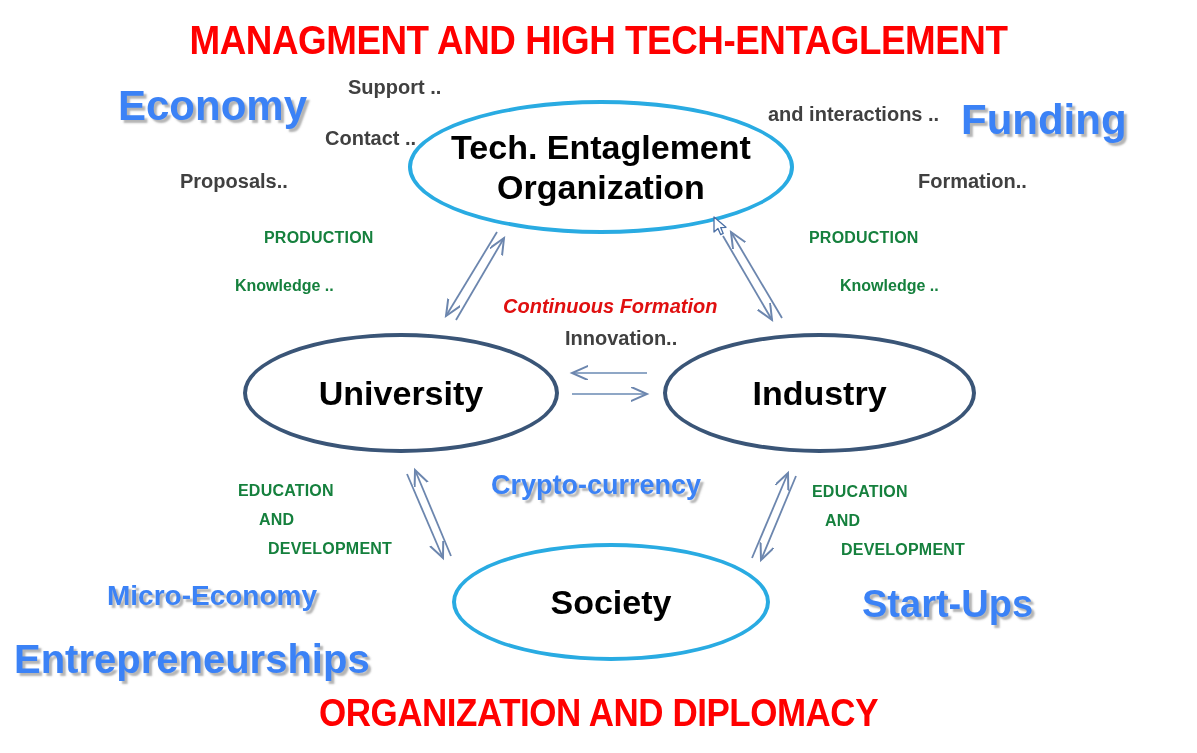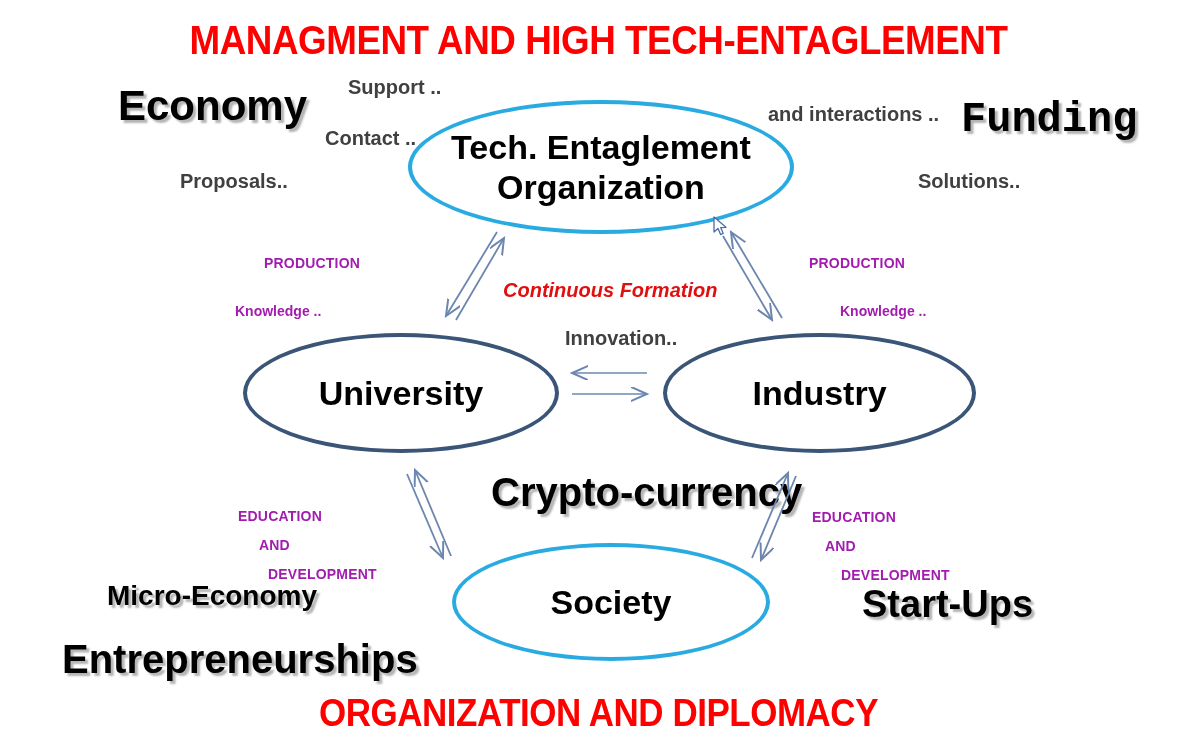--- a/index.html
+++ b/index.html
@@ -32,56 +32,56 @@
     left: 0; top: 18px; width: 1197px;
     font-size: 40px;
   }
   #footer-text {
     left: 0; top: 692px; width: 1197px;
     font-size: 38px;
   }
 
   
   .gold {
-    color: #000000;
+    color: #3b82f6;
     font-weight: bold;
     white-space: nowrap;
     text-shadow: 3px 3px 2px rgba(140,140,140,0.65);
     font-family: "Liberation Sans", sans-serif;
   }
 
   
   .blacklabel {
     color: #404040;
     font-weight: bold;
     white-space: nowrap;
     font-family: "Liberation Sans", sans-serif;
     font-size: 20px;
   }
 
   
   .bluelabel {
-    color: #a21caf;
-    font-weight: bold;
-    white-space: nowrap;
-    font-family: "Liberation Sans", sans-serif;
-    font-size: 14px;
+    color: #15803d;
+    font-weight: bold;
+    white-space: nowrap;
+    font-family: "Liberation Sans", sans-serif;
+    font-size: 16px;
     line-height: 30px;
-    margin-top: 25px;
   }
   .bluelabel.caps { letter-spacing: 0.2px; }
 
   
   .rediatlic {
     color: #E01010;
     font-weight: bold;
     font-style: italic;
     white-space: nowrap;
     font-size: 20px;
     font-family: "Liberation Sans", sans-serif;
+    margin-top: 16px;
   }
 
   
   .ellipse {
     position: absolute;
     border-radius: 50%;
     background: #ffffff;
     display: flex;
     align-items: center;
     justify-content: center;
@@ -111,41 +111,41 @@
 </style>
 </head>
 <body>
 
 <div id="stage">
 
   <div class="abs redhead" id="title-text">MANAGMENT AND HIGH TECH-ENTAGLEMENT</div>
 
   <div class="abs gold" style="left:118px; top:82px; font-size:42px;">Economy</div>
 
-  <div class="abs gold" style="left:961px; top:96px; font-size:42px;font-family:Liberation Mono, monospace;">Funding</div>
-
-  <div class="abs gold" style="left:491px; top:470px; font-size:40px;">Crypto-currency</div>
+  <div class="abs gold" style="left:961px; top:96px; font-size:42px;">Funding</div>
+
+  <div class="abs gold" style="left:491px; top:470px; font-size:27px;">Crypto-currency</div>
 
   <div class="abs gold" style="left:107px; top:580px; font-size:28px;">Micro-Economy</div>
 
-  <div class="abs gold" style="left:14px; top:637px; font-size:40px;margin-left:48px;">Entrepreneurships</div>
+  <div class="abs gold" style="left:14px; top:637px; font-size:40px;">Entrepreneurships</div>
 
   <div class="abs gold" style="left:862px; top:583px; font-size:38px;">Start-Ups</div>
 
 
   <div class="abs blacklabel" style="left:348px; top:76px;">Support ..</div>
 
   <div class="abs blacklabel" style="left:325px; top:127px;">Contact ..</div>
 
   <div class="abs blacklabel" style="left:180px; top:170px;">Proposals..</div>
 
 
   <div class="abs blacklabel" style="left:768px; top:103px;">and interactions ..</div>
 
-  <div class="abs blacklabel" style="left:918px; top:170px;">Solutions..</div>
+  <div class="abs blacklabel" style="left:918px; top:170px;">Formation..</div>
 
   <div class="abs blacklabel" style="left:565px; top:327px;">Innovation..</div>
 
   <div class="abs rediatlic" style="left:503px; top:279px;">Continuous Formation</div>
 
   <div class="abs bluelabel caps" style="left:264px; top:223px;">PRODUCTION</div>
 
   <div class="abs bluelabel" style="left:235px; top:271px;">Knowledge ..</div>
 
   <div class="abs bluelabel caps" style="left:809px; top:223px;">PRODUCTION</div>

